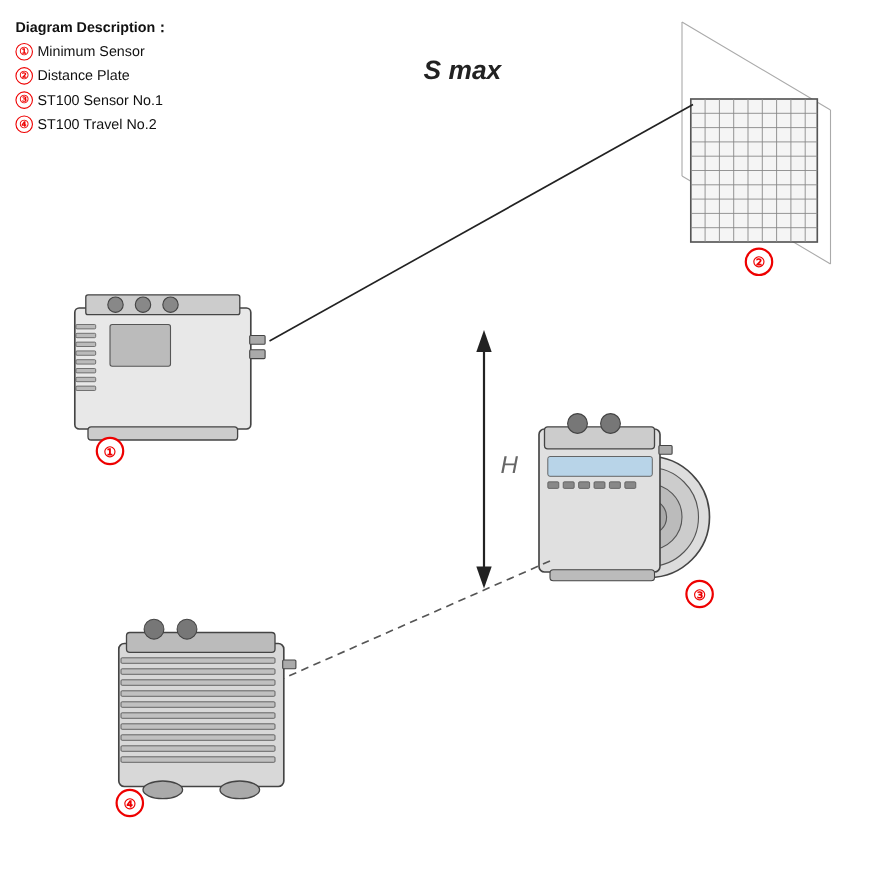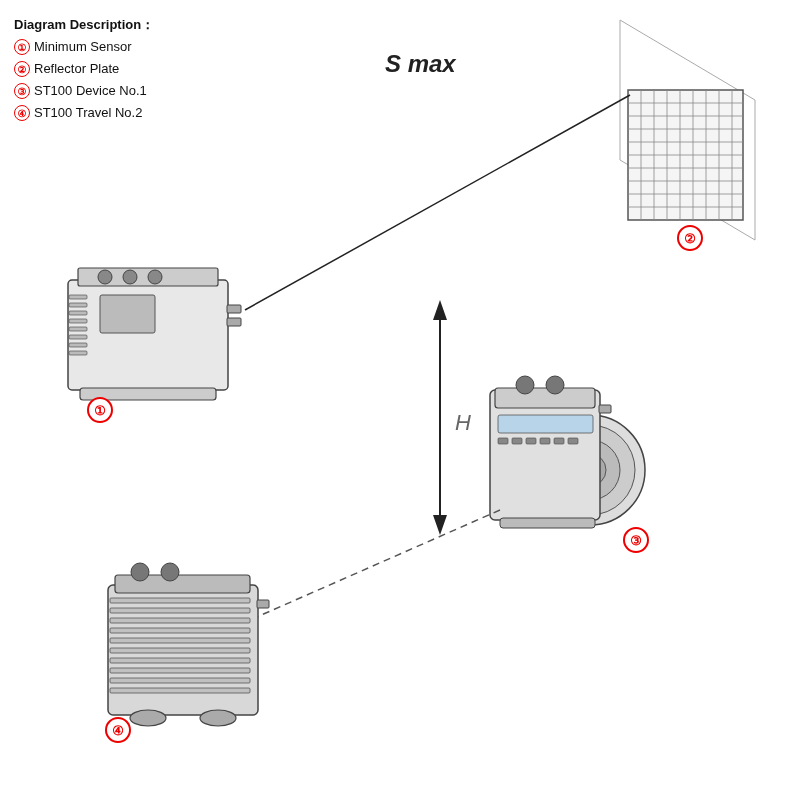--- a/index.html
+++ b/index.html
@@ -61,25 +61,25 @@
 <div class="diagram-container">
 
   <div class="description-box">
     <div class="title">Diagram Description：</div>
     <div class="item">
       <span class="circle-num">①</span>
       <span>Minimum Sensor</span>
     </div>
     <div class="item">
       <span class="circle-num">②</span>
-      <span>Reflector Plate</span>
+      <span>Distance Plate</span>
     </div>
     <div class="item">
       <span class="circle-num">③</span>
-      <span>ST100 Device No.1</span>
+      <span>ST100 Sensor No.1</span>
     </div>
     <div class="item">
       <span class="circle-num">④</span>
       <span>ST100 Travel No.2</span>
     </div>
   </div>
 
   <svg class="diagram-svg" viewBox="0 0 800 800">
 
     <line x1="620" y1="20" x2="755" y2="100" stroke="#aaa" stroke-width="1" stroke-dasharray="none"></line>

